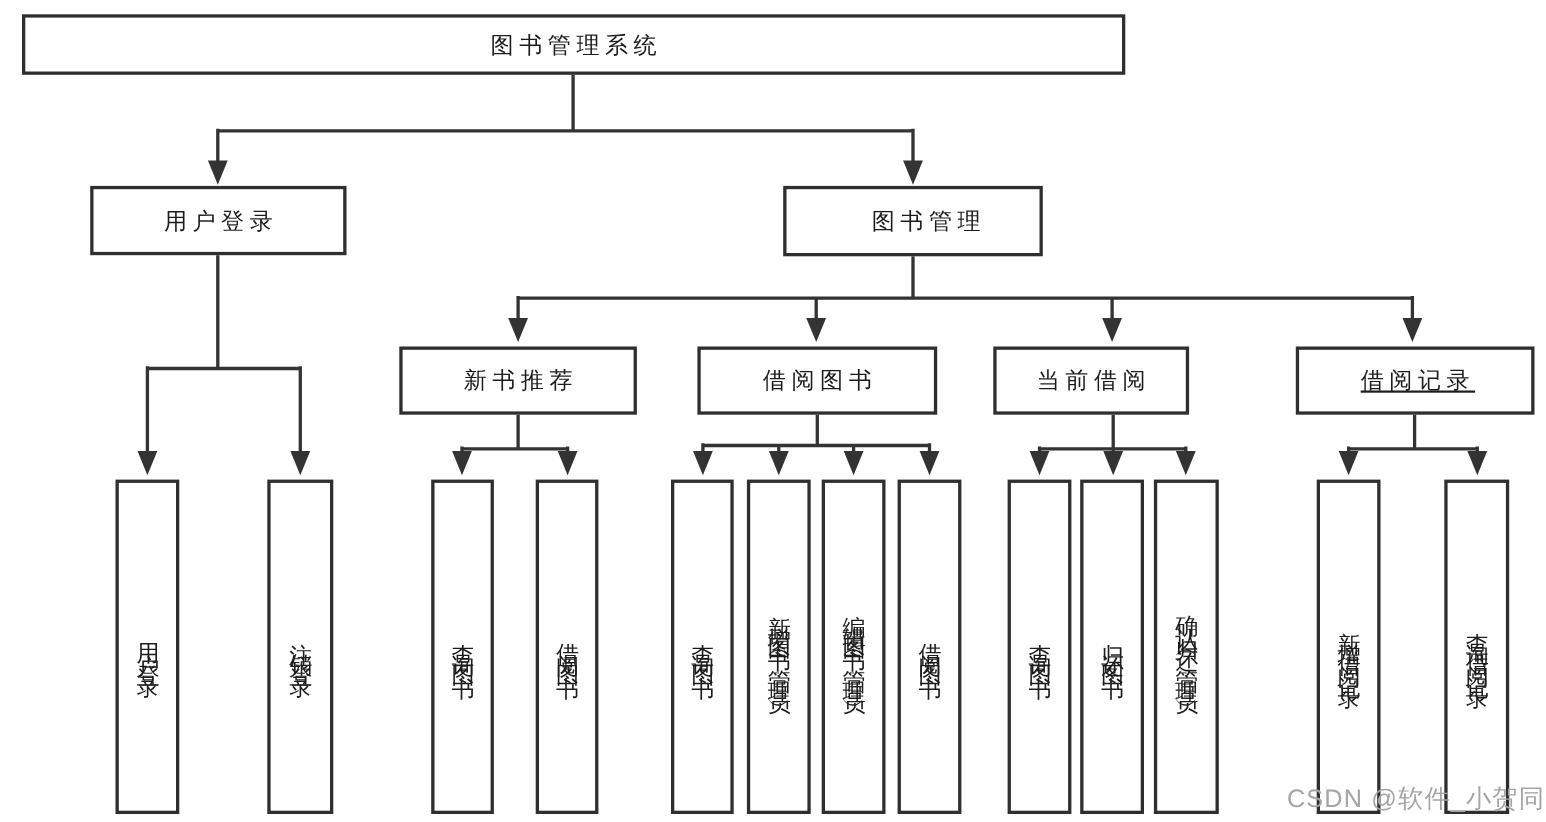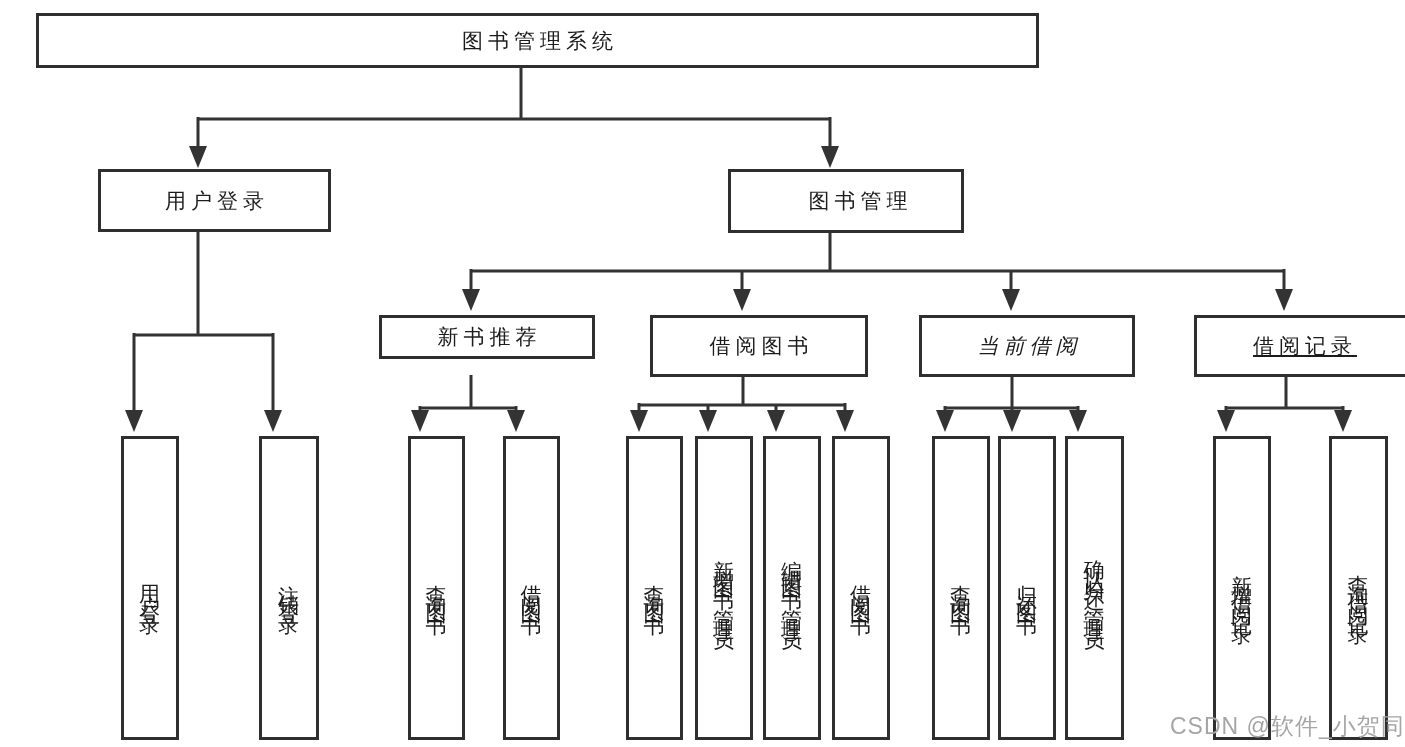--- a/index.html
+++ b/index.html
@@ -14,21 +14,20 @@
   .box{
     position:absolute;
     box-sizing:border-box;
     border:3px solid #2f2f2f;
     background:#ffffff;
     display:flex;
     align-items:center;
     justify-content:center;
     z-index:2;
     color:#1c1c1c;
-    margin-left:16px;
   }
   .hlabel{
     font-size:21px;
     letter-spacing:5px;
     text-indent:5px;
     white-space:nowrap;
     color:#1c1c1c;
   }
   .vlabel{
     writing-mode:vertical-rl;
@@ -36,23 +35,23 @@
     font-size:21px;
     letter-spacing:10px;
     line-height:1;
     white-space:nowrap;
     color:#1c1c1c;
   }
   
   .n-root          {left:20px;  top:13px;  width:1003px;height:55px;}
   .n-user-login    {left:82px;  top:169px; width:233px; height:63px;}
   .n-book-mgmt     {left:712px; top:169px; width:236px; height:64px;padding-left:24px;}
-  .n-new-book      {left:363px; top:315px; width:216px; height:44px;}
+  .n-new-book      {left:363px; top:315px; width:216px; height:62px;}
   .n-book-borrow   {left:634px; top:315px; width:218px; height:62px;}
-  .n-current-borrow{left:903px; top:315px; width:216px; height:62px;font-style:italic;}
+  .n-current-borrow{left:903px; top:315px; width:178px; height:62px;}
   .n-borrow-records{left:1178px;top:315px; width:217px; height:62px;text-decoration:underline;}
   .n-leaf-user-login{left:105px;top:436px; width:58px;  height:304px;}
   .n-leaf-logout    {left:243px;top:436px; width:60px;  height:304px;}
   .n-leaf-nb-query  {left:392px;top:436px; width:57px;  height:304px;}
   .n-leaf-nb-borrow {left:487px;top:436px; width:57px;  height:304px;}
   .n-leaf-bb-query  {left:610px;top:436px; width:57px;  height:304px;}
   .n-leaf-bb-add    {left:679px;top:436px; width:58px;  height:304px;}
   .n-leaf-bb-edit   {left:747px;top:436px; width:58px;  height:304px;}
   .n-leaf-bb-borrow {left:816px;top:436px; width:58px;  height:304px;}
   .n-leaf-cb-query  {left:916px;top:436px; width:58px;  height:304px;}

